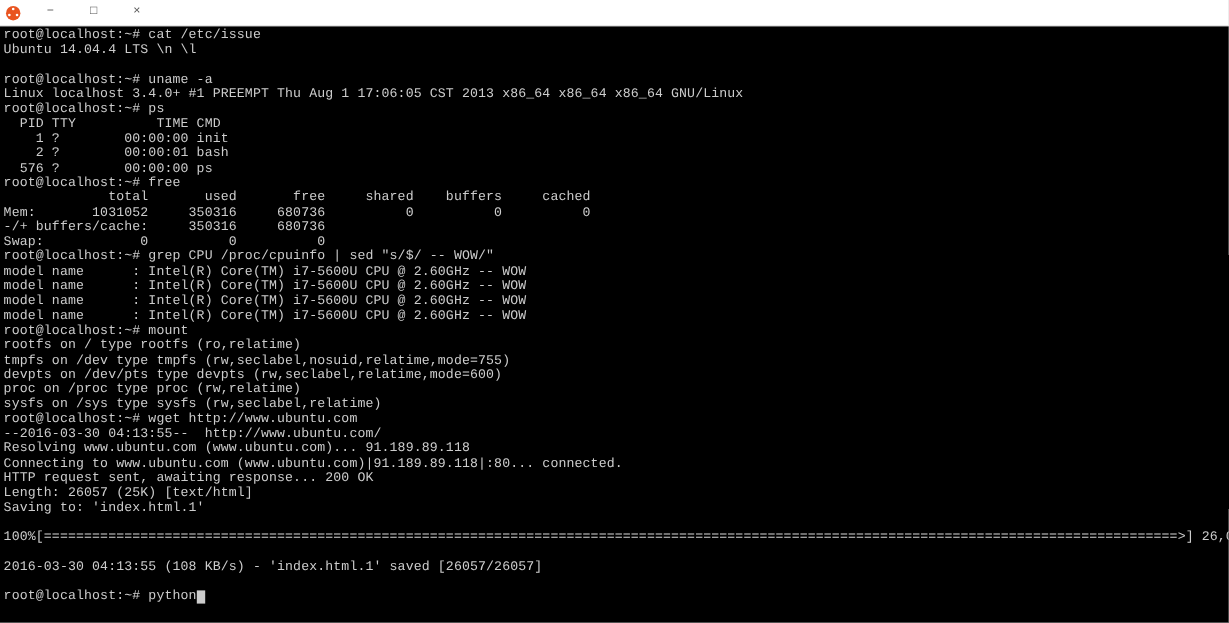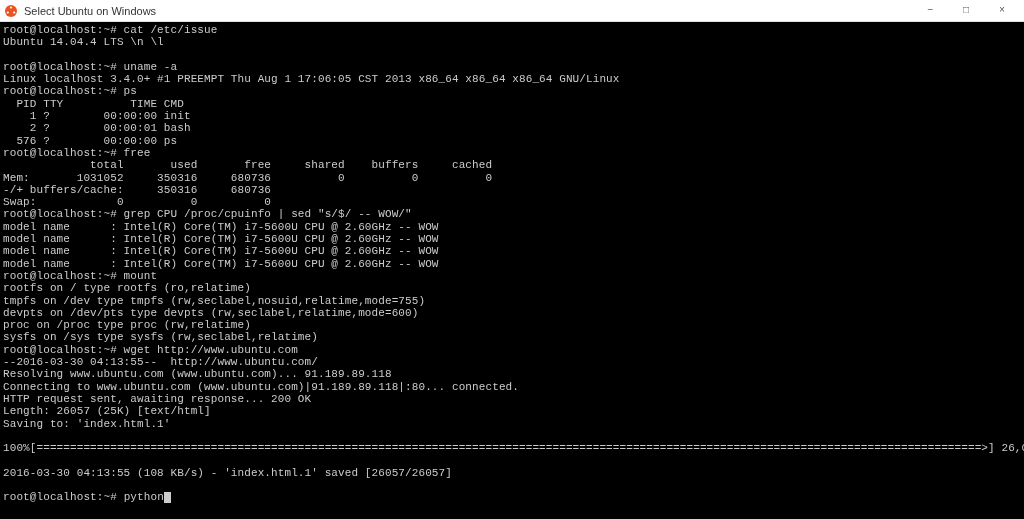--- a/index.html
+++ b/index.html
@@ -18,21 +18,20 @@
 
 <div class="titlebar">
   <span class="titlebar-icon">
     <svg width="14" height="14" viewBox="0 0 14 14">
         <circle cx="7" cy="7" r="6" fill="#E95420"></circle>
         <circle cx="7" cy="3.5" r="1.1" fill="#fff"></circle>
         <circle cx="3.8" cy="8.5" r="1.1" fill="#fff"></circle>
         <circle cx="10.2" cy="8.5" r="1.1" fill="#fff"></circle>
       </svg>
   </span>
-  <span class="titlebar-title">Select Ubuntu on Windows</span>
   <div class="titlebar-controls">
     <div class="titlebar-btn">−</div>
     <div class="titlebar-btn">□</div>
     <div class="titlebar-btn">×</div>
   </div>
 </div>
 
 <div class="terminal" id="terminal"><div class="line">root@localhost:~# cat /etc/issue</div><div class="line">Ubuntu 14.04.4 LTS \n \l</div><div class="line">&nbsp;</div><div class="line">root@localhost:~# uname -a</div><div class="line">Linux localhost 3.4.0+ #1 PREEMPT Thu Aug 1 17:06:05 CST 2013 x86_64 x86_64 x86_64 GNU/Linux</div><div class="line">root@localhost:~# ps</div><div class="line">  PID TTY          TIME CMD</div><div class="line">    1 ?        00:00:00 init</div><div class="line">    2 ?        00:00:01 bash</div><div class="line">  576 ?        00:00:00 ps</div><div class="line">root@localhost:~# free</div><div class="line">             total       used       free     shared    buffers     cached</div><div class="line">Mem:       1031052     350316     680736          0          0          0</div><div class="line">-/+ buffers/cache:     350316     680736</div><div class="line">Swap:            0          0          0</div><div class="line">root@localhost:~# grep CPU /proc/cpuinfo | sed "s/$/ -- WOW/"</div><div class="line">model name      : Intel(R) Core(TM) i7-5600U CPU @ 2.60GHz -- WOW</div><div class="line">model name      : Intel(R) Core(TM) i7-5600U CPU @ 2.60GHz -- WOW</div><div class="line">model name      : Intel(R) Core(TM) i7-5600U CPU @ 2.60GHz -- WOW</div><div class="line">model name      : Intel(R) Core(TM) i7-5600U CPU @ 2.60GHz -- WOW</div><div class="line">root@localhost:~# mount</div><div class="line">rootfs on / type rootfs (ro,relatime)</div><div class="line">tmpfs on /dev type tmpfs (rw,seclabel,nosuid,relatime,mode=755)</div><div class="line">devpts on /dev/pts type devpts (rw,seclabel,relatime,mode=600)</div><div class="line">proc on /proc type proc (rw,relatime)</div><div class="line">sysfs on /sys type sysfs (rw,seclabel,relatime)</div><div class="line">root@localhost:~# wget http://www.ubuntu.com</div><div class="line">--2016-03-30 04:13:55--  http://www.ubuntu.com/</div><div class="line">Resolving www.ubuntu.com (www.ubuntu.com)... 91.189.89.118</div><div class="line">Connecting to www.ubuntu.com (www.ubuntu.com)|91.189.89.118|:80... connected.</div><div class="line">HTTP request sent, awaiting response... 200 OK</div><div class="line">Length: 26057 (25K) [text/html]</div><div class="line">Saving to: 'index.html.1'</div><div class="line">&nbsp;</div><div class="line">100%[=============================================================================================================================================&gt;] 26,057       108KB/s   in 0.2s</div><div class="line">&nbsp;</div><div class="line">2016-03-30 04:13:55 (108 KB/s) - 'index.html.1' saved [26057/26057]</div><div class="line">&nbsp;</div><div class="line"><span>root@localhost:~# </span><span>python</span><span class="cursor"></span></div></div>
 
 </body></html>

